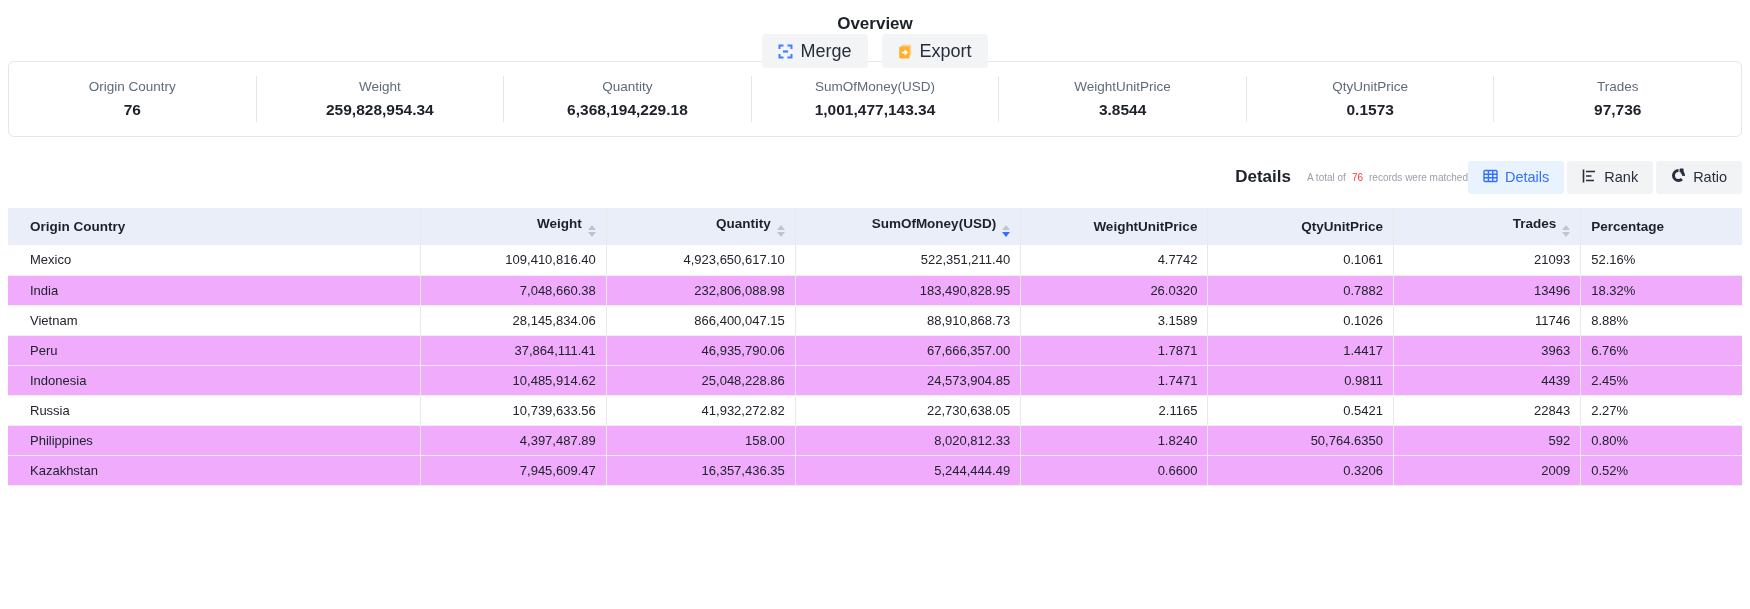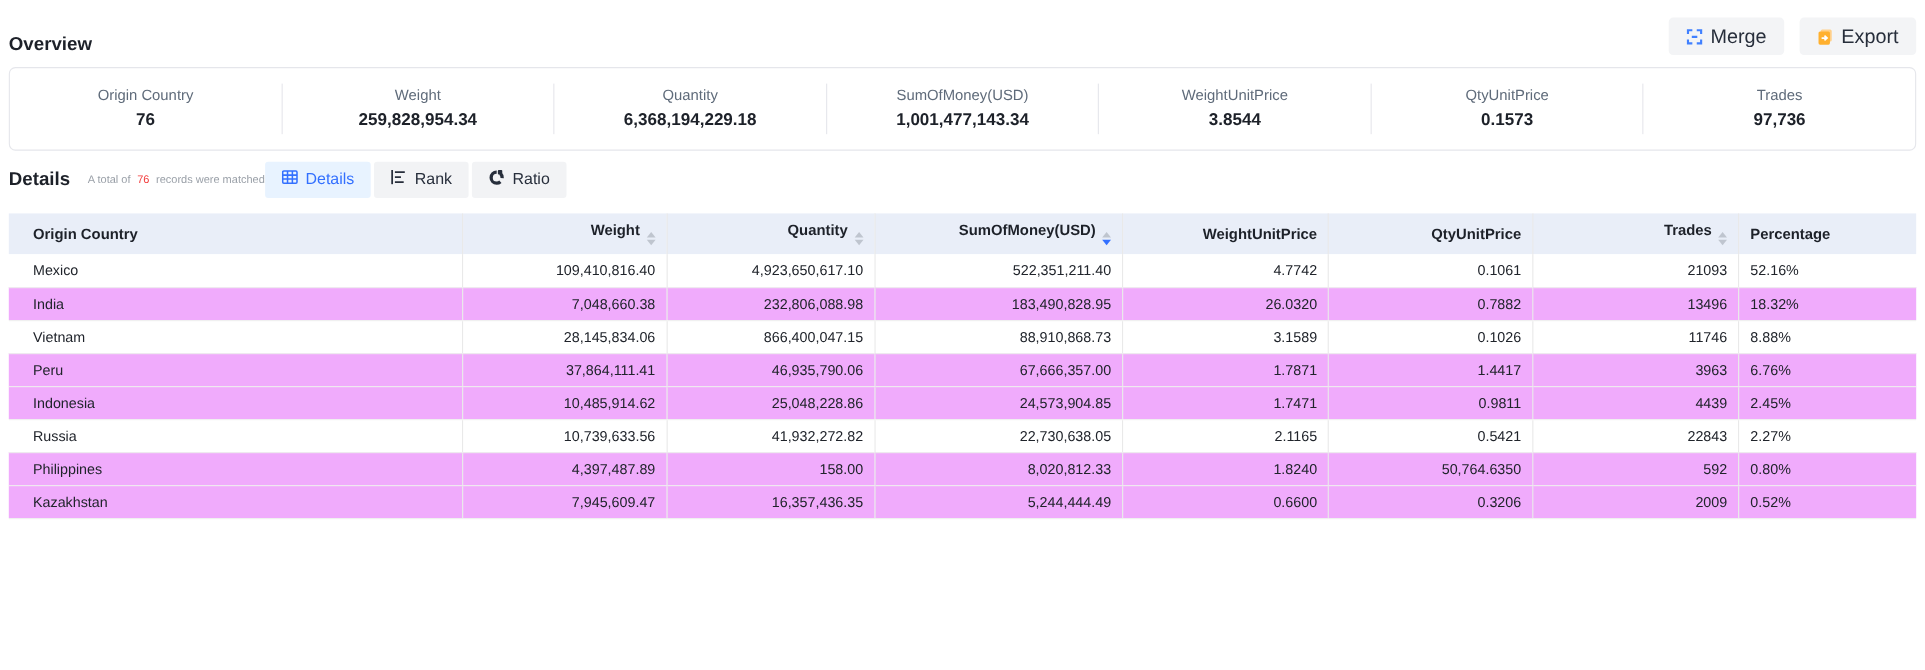--- a/index.html
+++ b/index.html
@@ -1,39 +1,39 @@
 <!DOCTYPE html>
 <html><head>
 <meta charset="utf-8">
 <style>
   * { box-sizing: border-box; margin: 0; padding: 0; }
   html,body { width:1750px; height:609px; background:#fff; overflow:hidden;
     font-family:"Liberation Sans", sans-serif; color:#20242b; }
   .page { padding: 0 8px; }
 
   
-  .topbar { display:flex; align-items:flex-end; justify-content:space-between; padding-top:14px; height:50px; }
+  .topbar { display:flex; align-items:center; justify-content:space-between; padding-top:14px; height:50px;flex-direction:column; }
   .page-title { font-size:17px; font-weight:bold; color:#1d2129; }
   .topbar-actions { display:flex; gap:14px; }
   .tool-btn { display:flex; align-items:center; gap:7px; background:#f3f4f6; border:none;
     border-radius:4px; height:34px; padding:0 16px; font-size:18px; color:#272e3b;
     font-family:"Liberation Sans", sans-serif; cursor:pointer; }
   .tool-btn svg { display:block; }
 
   
   .overview-card { margin-top:11px; border:1px solid #e5e6eb; border-radius:6px; height:76px;
     display:flex; align-items:center; }
   .stat { flex:1; display:flex; flex-direction:column; align-items:center; justify-content:center;
     gap:7px; border-left:1px solid #e5e6eb; height:46px; }
   .stat:first-child { border-left:none; }
   .stat .stat-label { font-size:13.5px; color:#5f6b7a; }
   .stat .stat-value { font-size:15.5px; font-weight:bold; color:#1d2129; }
 
   
-  .details-bar { margin-top:8px; display:flex; align-items:center; justify-content:flex-start; height:36px; }
+  .details-bar { margin-top:22px; display:flex; align-items:center; justify-content:flex-end; height:36px; }
   .details-left { display:flex; align-items:center; gap:16px; }
   .details-title { font-size:17px; font-weight:bold; color:#1d2129; }
   .details-sub { font-size:10px; color:#9aa0a8; }
   .details-sub .count { color:#f23c3c; padding:0 6px; }
   .view-switch { display:flex; gap:3px; }
   .view-btn { display:flex; align-items:center; gap:7px; background:#f2f3f5; border:none; border-radius:3px;
     height:33px; padding:0 15px; font-size:14.5px; color:#272e3b; font-family:"Liberation Sans", sans-serif; cursor:pointer; }
   .view-btn.active { background:#e8f3ff; color:#3370ff; }
 
   

